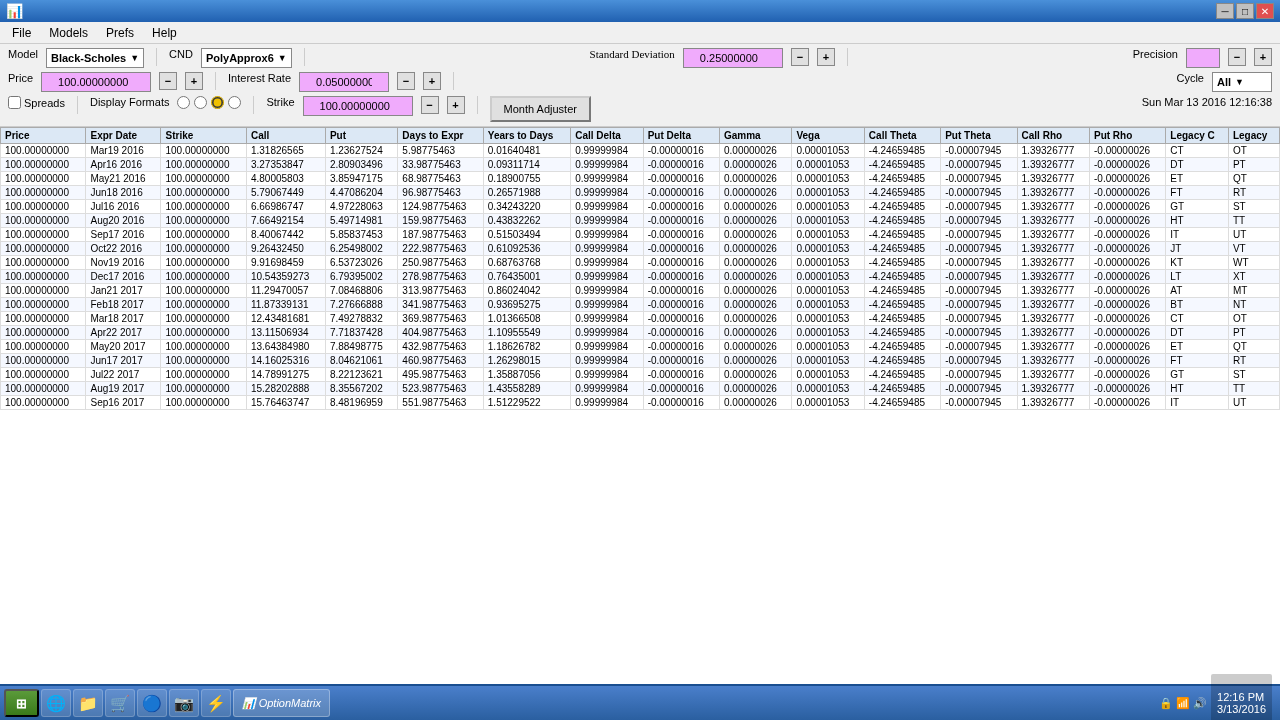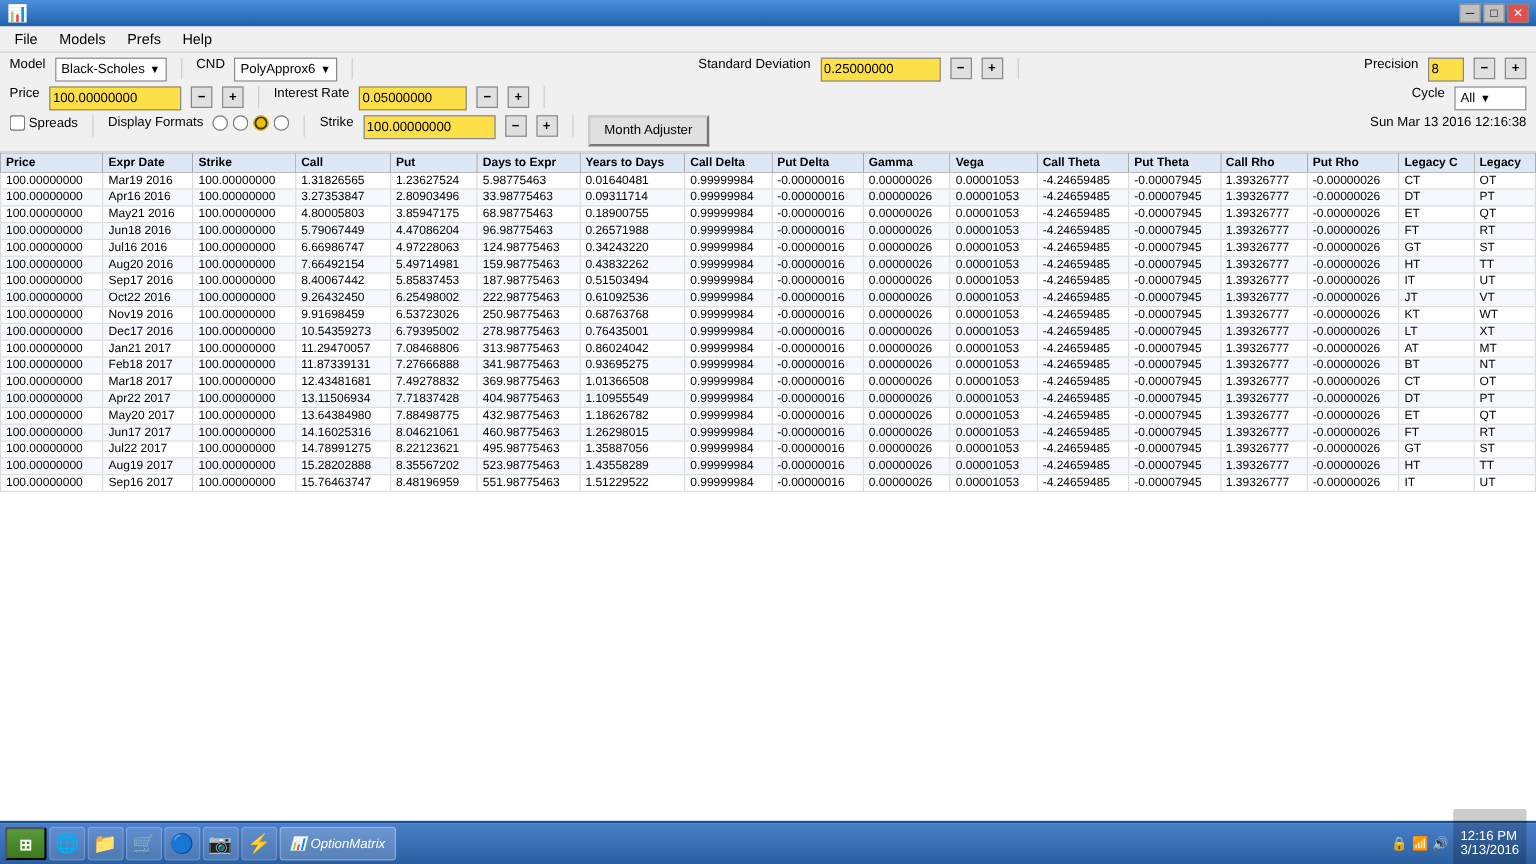--- a/index.html
+++ b/index.html
@@ -63,42 +63,42 @@
       gap: 4px;
     }
     .toolbar-row {
       display: flex;
       align-items: flex-start;
       gap: 8px;
     }
     .label { font-size: 11px; white-space: nowrap; }
     .tb-input {
       border: 1px solid #888;
-      background: #fde047;
-      padding: 1px 2px;
+      background: #f0abfc;
+      padding: 1px 16px;
       font-size: 11px;
       height: 20px;
     }
     .tb-btn {
       width: 18px; height: 18px;
       background: #e0e0e0;
       border: 1px solid #888;
       cursor: pointer;
       font-size: 11px;
       display: flex; align-items: center; justify-content: center;
       font-weight: bold;
     }
     .dropdown-btn {
       border: 1px solid #888;
       background: white;
       padding: 1px 4px;
       font-size: 11px;
       height: 20px;
       cursor: pointer;
-      display: flex; align-items: center; gap: 4px;
+      display: flex; align-items: center; gap: 4px; font-weight: bold;
     }
     .dropdown-arrow { font-size: 9px; }
     .separator { width: 1px; background: #ccc; height: 18px; margin: 0 4px; }
     .checkbox-label {
       display: flex; align-items: center; gap: 3px; font-size: 11px; cursor: pointer;
     }
     .radio-group { display: flex; align-items: center; gap: 4px; }
     .big-btn {
       background: #e0e0e0;
       border: 2px outset #ccc;
@@ -247,21 +247,21 @@
       </div>
       <div class="separator"></div>
       <span class="label">CND</span>
       <div style="display:flex;align-items:center;">
         <div class="dropdown-btn">
           <span>PolyApprox6</span>
           <span class="dropdown-arrow">▼</span>
         </div>
       </div>
       <div class="separator"></div>
-      <span class="label" style="margin-left:auto;">Standard Deviation</span>
+      <span class="label" style="margin-left:auto;font-family:Liberation Serif, serif;">Standard Deviation</span>
       <input class="tb-input" style="width: 100px;" value="0.25000000">
       <button class="tb-btn">−</button>
       <button class="tb-btn">+</button>
       <div class="separator"></div>
       <span class="label" style="margin-left:auto;">Precision</span>
       <input class="tb-input" style="width: 30px;" value="8">
       <button class="tb-btn">−</button>
       <button class="tb-btn">+</button>
     </div>
 

